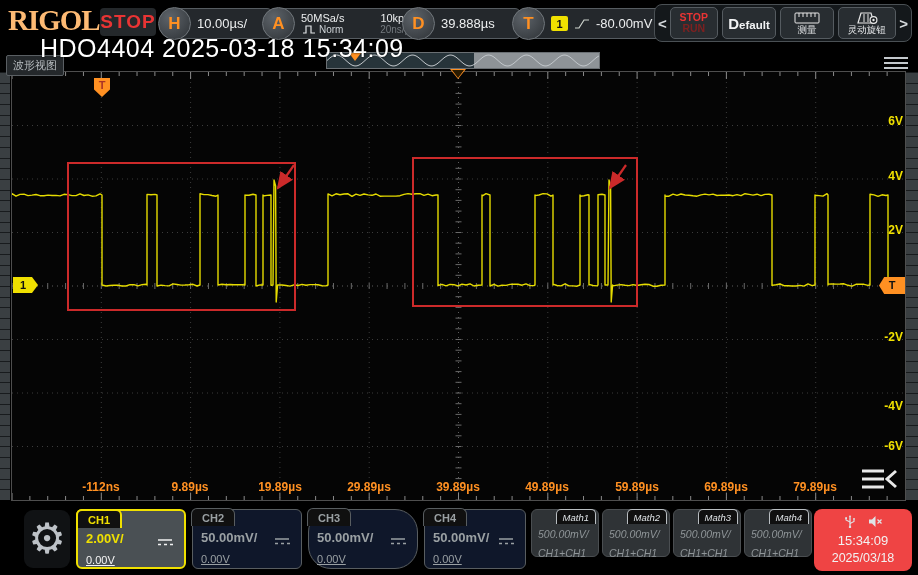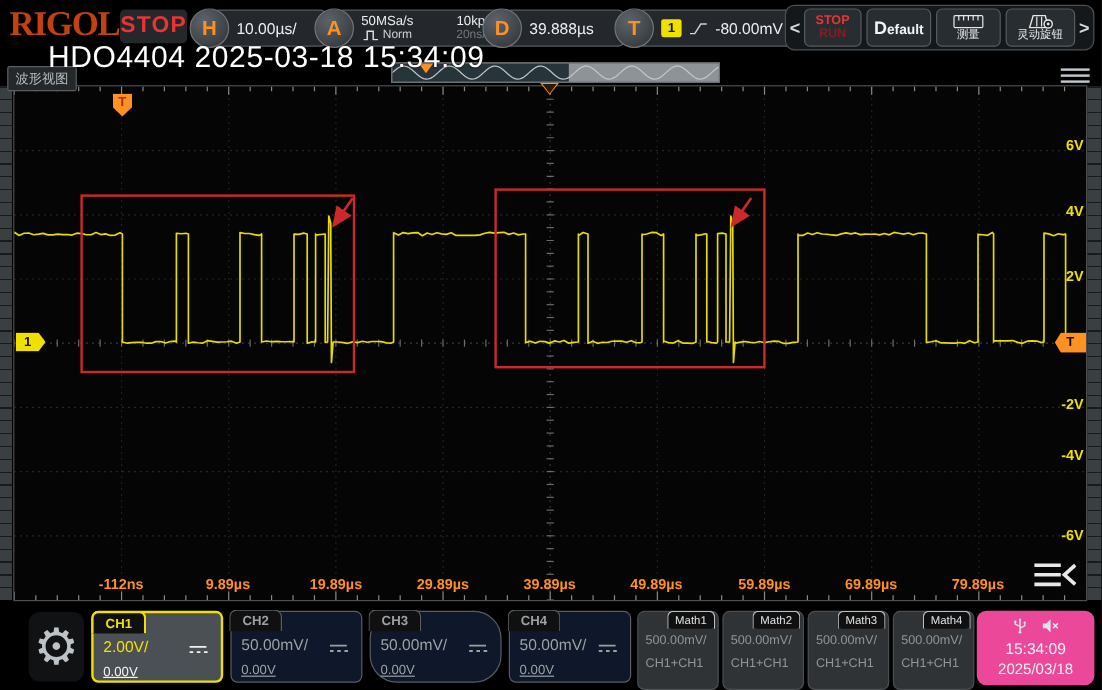--- a/index.html
+++ b/index.html
@@ -1,21 +1,21 @@
 <!DOCTYPE html>
 <html><head>
 <meta charset="utf-8">
 <style>
   html,body{margin:0;padding:0;background:#222;}
   .screen{position:relative;width:918px;height:575px;background:#000;overflow:hidden;
           font-family:"Liberation Sans",sans-serif;-webkit-font-smoothing:antialiased;}
   
   .topbar{position:absolute;left:0;top:0;width:918px;height:46px;background:#000;}
   .logo{position:absolute;left:8px;top:4px;font-family:"Liberation Serif",serif;
-        font-weight:900;font-size:29px;color:#c2410c;letter-spacing:-1px;}
+        font-weight:900;font-size:29px;color:#fdba74;letter-spacing:-1px;}
   .stopbadge{position:absolute;left:100px;top:8px;width:56px;height:28px;background:#24282b;
         border-radius:4px;color:#e93434;font-weight:bold;font-size:19px;display:flex;
         align-items:center;justify-content:center;letter-spacing:1px;}
   .grp{position:absolute;top:7px;display:flex;align-items:center;}
   .keycirc{width:31px;height:31px;border-radius:50%;background:radial-gradient(circle at 35% 30%,#5d6369,#2e3236);
         border:1px solid #71777c;color:#ff9022;font-weight:bold;font-size:17px;display:flex;
         align-items:center;justify-content:center;z-index:2;}
   .pill{height:29px;background:#24282c;border:1px solid #565c61;border-radius:6px;
         margin-left:-15px;padding-left:20px;padding-right:9px;display:flex;align-items:center;
         color:#eceeef;font-size:13px;gap:6px;}
@@ -78,39 +78,39 @@
         font-size:11px;text-align:center;line-height:17px;z-index:7;}
   .menicon{position:absolute;left:848px;top:394px;z-index:7;}
   
   .bottombar{position:absolute;left:0;top:506px;width:918px;height:69px;background:#000;}
   .logotile{position:absolute;left:24px;top:4px;width:46px;height:58px;background:#101214;
         border-radius:9px;display:flex;align-items:center;justify-content:center;}
   .gear{font-family:"DejaVu Sans","Liberation Sans",sans-serif;font-size:42px;color:#bdc2c7;line-height:1;}
   .chcard{position:absolute;top:3px;height:60px;border-radius:6px;box-sizing:border-box;}
   .chcard .tab{position:absolute;left:-2px;top:-2px;height:17px;padding:0 10px;background:#101010;
         border-radius:6px 6px 0 0;font-weight:bold;font-size:11px;display:flex;align-items:center;}
-  .chcard .row1{position:absolute;left:8px;top:20px;font-size:13px;font-weight:normal;}
+  .chcard .row1{position:absolute;left:8px;top:20px;font-size:13px;font-weight:bold;}
   .chcard .coup{position:absolute;right:10px;top:22px;}
   .chcard .row2{position:absolute;left:8px;top:43px;font-size:11px;text-decoration:underline;}
   .ch-active{background:#4a5054;border:2px solid #f0e000;}
   .ch-active .tab{border:2px solid #f0e000;border-bottom:none;color:#f0e000;}
   .ch-active .row1{color:#f0e000;}
   .ch-active .row2{color:#f4f4f4;}
   .ch-idle{background:#0f172a;border:1px solid #585d60;}
   .ch-idle .tab{border:1px solid #585d60;border-bottom:none;color:#9aa0a3;}
   .ch-idle .row1{color:#9aa0a3;}
   .ch-idle .row2{color:#9aa0a3;}
-  .mathcard{position:absolute;top:3px;width:68px;height:66px;background:#2f3336;
-        border:1px solid #4a4e51;border-radius:6px;box-sizing:border-box;}
+  .mathcard{position:absolute;top:3px;width:68px;height:48px;background:#2f3336;
+        border:1px solid #4a4e51;border-radius:6px;box-sizing:border-box;font-style:italic;}
   .mathcard .tab{position:absolute;right:2px;top:-1px;height:14px;padding:0 6px;background:#101010;
         border:1px solid #b9bec2;border-bottom:none;border-radius:5px 5px 0 0;color:#dfe3e6;
         font-size:9.5px;display:flex;align-items:center;}
   .mathcard .m1{position:absolute;left:6px;top:18px;font-size:10.5px;color:#8f9598;}
   .mathcard .m2{position:absolute;left:6px;top:37px;font-size:10.5px;color:#8f9598;}
-  .clockpanel{position:absolute;left:814px;top:3px;width:98px;height:62px;background:#ec4899;
+  .clockpanel{position:absolute;left:814px;top:3px;width:98px;height:62px;background:#ef4444;
         border-radius:8px;}
   .clockpanel .icons{position:absolute;left:0;top:6px;width:98px;display:flex;justify-content:center;gap:12px;}
   .clockpanel .time{position:absolute;left:0;top:24px;width:98px;text-align:center;color:#f2f2f2;font-size:13px;}
   .clockpanel .date{position:absolute;left:0;top:42px;width:98px;text-align:center;color:#f2f2f2;font-size:12.5px;}
 </style>
 </head>
 <body>
 
 <div class="screen">
 
@@ -441,21 +441,21 @@
     <div class="trigtop">T</div>
     <div class="delaytri"></div>
     <div class="ch1mark">1</div>
     <div class="trigmark">T</div>
 
     <div id="vlabels">
         <span class="vlabel" style="left: 857px; top: 42px;">6V</span>
         <span class="vlabel" style="left: 857px; top: 97px;">4V</span>
         <span class="vlabel" style="left: 857px; top: 151px;">2V</span>
         <span class="vlabel" style="left: 857px; top: 258px;">-2V</span>
-        <span class="vlabel" style="left: 857px; top: 300px;">-4V</span>
+        <span class="vlabel" style="left: 857px; top: 327px;">-4V</span>
         <span class="vlabel" style="left: 857px; top: 367px;">-6V</span>
       </div>
     <div id="tlabels">
         <span class="tlabel" style="left: 89px; top: 408px;">-112ns</span>
         <span class="tlabel" style="left: 178px; top: 408px;">9.89µs</span>
         <span class="tlabel" style="left: 268px; top: 408px;">19.89µs</span>
         <span class="tlabel" style="left: 357px; top: 408px;">29.89µs</span>
         <span class="tlabel" style="left: 446px; top: 408px;">39.89µs</span>
         <span class="tlabel" style="left: 535px; top: 408px;">49.89µs</span>
         <span class="tlabel" style="left: 625px; top: 408px;">59.89µs</span>

